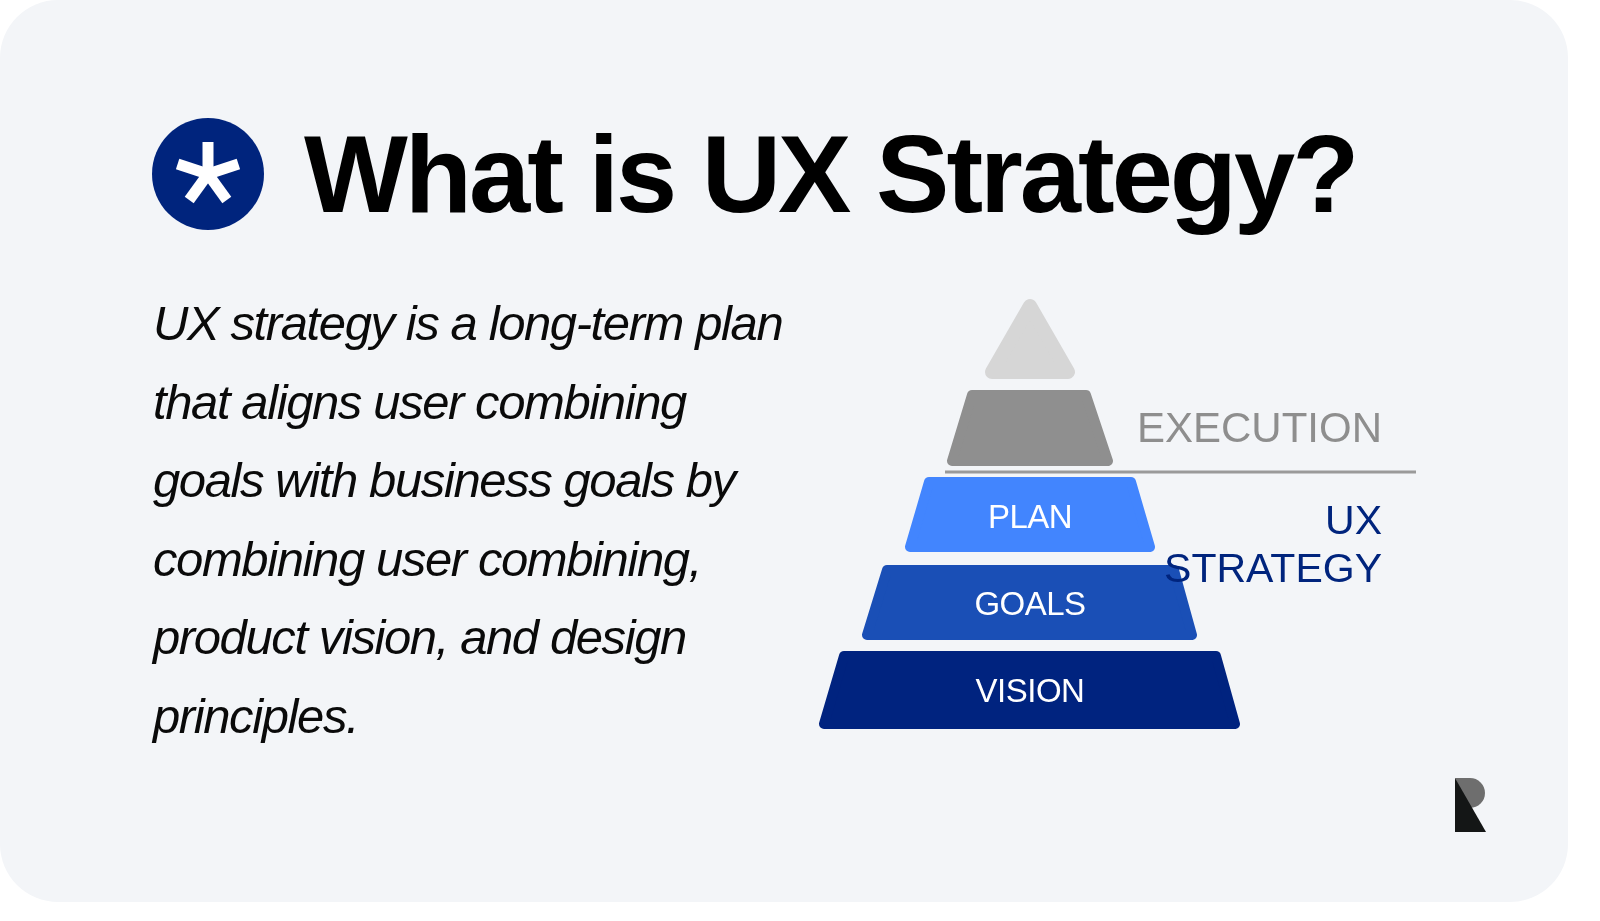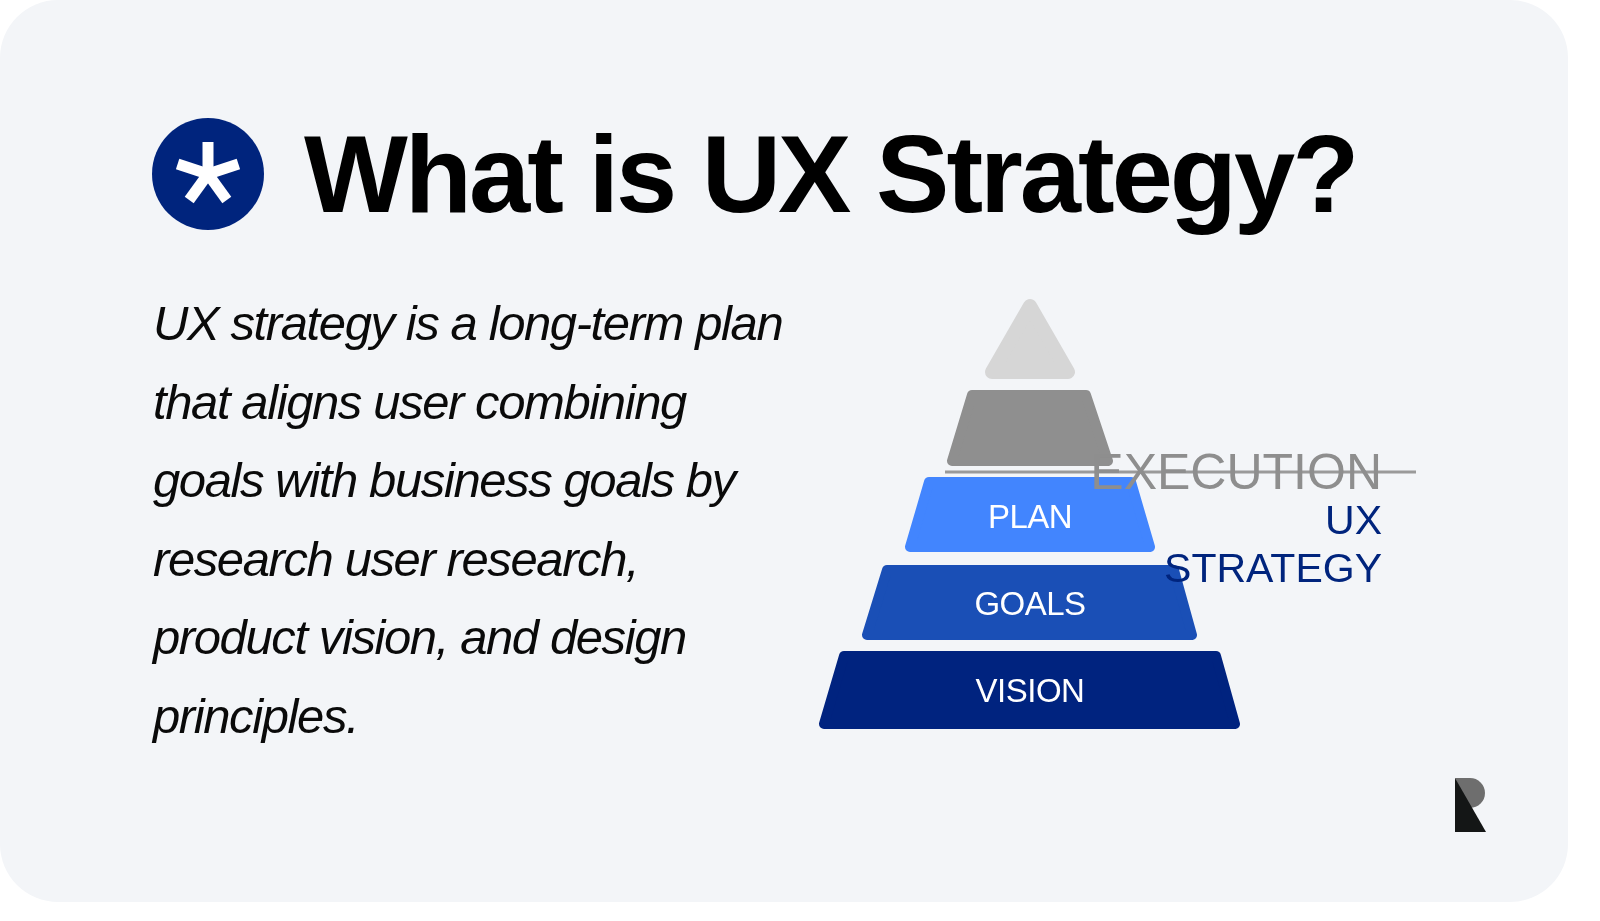--- a/index.html
+++ b/index.html
@@ -5,21 +5,21 @@
   html, body { margin:0; padding:0; background:#ffffff; }
   body { width:1600px; height:921px; position:relative; overflow:hidden; font-family:"Liberation Sans", sans-serif; }
   .card { position:absolute; left:0; top:0; width:1568px; height:902px; background:#f3f5f8; border-radius:58px; }
   .title-row { position:absolute; left:152px; top:116px; height:115px; display:flex; align-items:center; }
   .badge { width:112px; height:112px; border-radius:50%; background:#00247d; display:flex; align-items:center; justify-content:center; }
   .title { margin-left:40px; font-size:110px; font-weight:700; color:#000; letter-spacing:-3px; line-height:1; white-space:nowrap; }
   .desc { position:absolute; left:153px; top:284px; width:720px; font-size:49px; line-height:78.5px; color:#0a0a0a; letter-spacing:-1.4px;font-style:italic; }
   .desc span { display:block; white-space:nowrap; }
   svg.pyr { position:absolute; left:0; top:0; }
   .layer-label { position:absolute; color:#fff; font-weight:400; font-size:33px; letter-spacing:-0.5px; text-align:center; width:260px; line-height:1; }
-  .exec { position:absolute; right:186px; top:407px; font-size:50px; color:#8e8e8e; letter-spacing:0px; line-height:1;margin-top:40px; }
+  .exec { position:absolute; right:186px; top:407px; font-size:42px; color:#8e8e8e; letter-spacing:0px; line-height:1; }
   .ux { position:absolute; right:186px; top:496px; font-size:41px; color:#00247d; text-align:right; line-height:48px; }
   .ux span { display:block;text-align:right; }
   .logo { position:absolute; left:1453px; top:778px; }
 </style>
 </head>
 <body>
 
 <div class="card">
 
   <div class="title-row">
@@ -34,21 +34,21 @@
         </g>
       </svg>
     </div>
     <div class="title">What is UX Strategy?</div>
   </div>
 
   <div class="desc">
     <span>UX strategy is a long-term plan</span>
     <span>that aligns user combining</span>
     <span>goals with business goals by</span>
-    <span>research user research,</span>
+    <span>combining user combining,</span>
     <span>product vision, and design</span>
     <span>principles.</span>
   </div>
 
   <svg class="pyr" width="1568" height="902">
     <g stroke-linejoin="round">
       <path d="M1030,306 L1068,372 L992,372 Z" fill="#d6d6d6" stroke="#d6d6d6" stroke-width="14"></path>
       <path d="M972,395 L1086,395 L1108,461 L952,461 Z" fill="#8f8f8f" stroke="#8f8f8f" stroke-width="10"></path>
       <path d="M929,482 L1131,482 L1150,547 L910,547 Z" fill="#4285fe" stroke="#4285fe" stroke-width="10"></path>
       <path d="M887,570 L1174,570 L1192,635 L867,635 Z" fill="#1a4fb6" stroke="#1a4fb6" stroke-width="10"></path>

